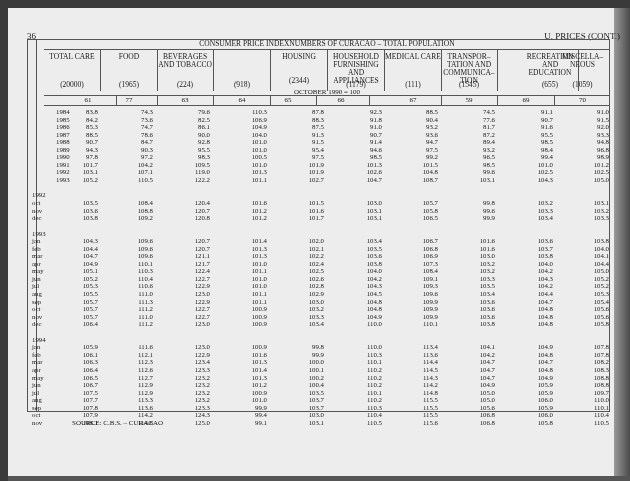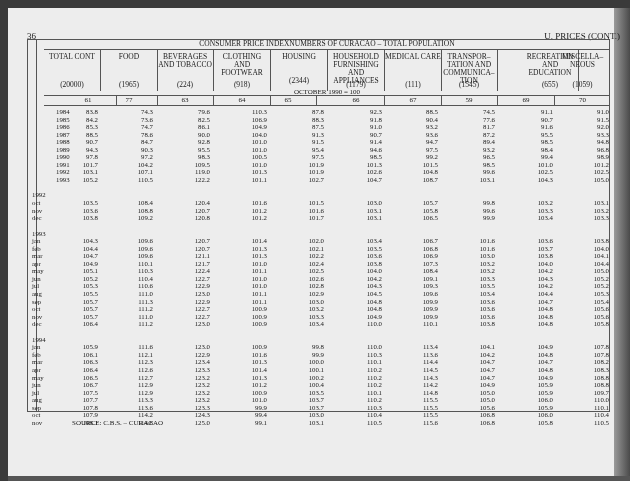--- a/index.html
+++ b/index.html
@@ -35,33 +35,32 @@
 
 <div class="page-num">36</div>
 <div class="section-title">U. PRICES (CONT.)</div>
 
 <div class="frame"></div>
 <div class="left-col"></div>
 <div class="hdr-title">CONSUMER PRICE INDEXNUMBERS OF CURACAO – TOTAL POPULATION</div>
 
 <div id="col-heads">
     <div class="col-head" style="left: 44px; width: 57px;">
-      <div class="lbl">TOTAL CONT</div>
+      <div class="lbl">TOTAL CARE</div>
       <div class="wt">(20000)</div>
     </div>
     <div class="col-head" style="left: 101px; width: 57px;">
       <div class="lbl">FOOD</div>
       <div class="wt">(1965)</div>
     </div>
     <div class="col-head" style="left: 157px; width: 57px;">
       <div class="lbl">BEVERAGES AND TOBACCO</div>
       <div class="wt">(224)</div>
     </div>
     <div class="col-head" style="left: 214px; width: 57px;">
-      <div class="lbl">CLOTHING AND FOOTWEAR</div>
       <div class="wt">(918)</div>
     </div>
     <div class="col-head" style="left: 271px; width: 57px;">
       <div class="lbl">HOUSING</div>
       <div class="wt" style="bottom: 6px;">(2344)</div>
     </div>
     <div class="col-head" style="left: 328px; width: 57px;">
       <div class="lbl">HOUSEHOLD FURNISHING AND APPLIANCES</div>
       <div class="wt">(1179)</div>
     </div>
@@ -82,21 +81,21 @@
       <div class="wt">(1059)</div>
     </div>
   </div>
 <div class="octline">OCTOBER 1990 = 100</div>
 <div class="numrow" id="numrow">
     <div class="numcell" style="left: 16px; width: 57px;">61</div>
     <div class="numcell" style="left: 57px; width: 57px;">77</div>
     <div class="numcell" style="left: 113px; width: 57px;">63</div>
     <div class="numcell" style="left: 170px; width: 57px;">64</div>
     <div class="numcell" style="left: 216px; width: 57px;">65</div>
-    <div class="numcell" style="left: 284px; width: 57px;">66</div>
+    <div class="numcell" style="left: 269px; width: 57px;">66</div>
     <div class="numcell" style="left: 341px; width: 57px;">67</div>
     <div class="numcell" style="left: 397px; width: 57px;">59</div>
     <div class="numcell" style="left: 454px; width: 57px;">69</div>
     <div class="numcell" style="left: 511px; width: 55px; border-right: none;">70</div>
   </div>
 
 <div class="body" id="tbody">
     <div class="row">
       <span class="lab yr">1984</span>
       <span class="v" style="left: 40px;">83.8</span>

